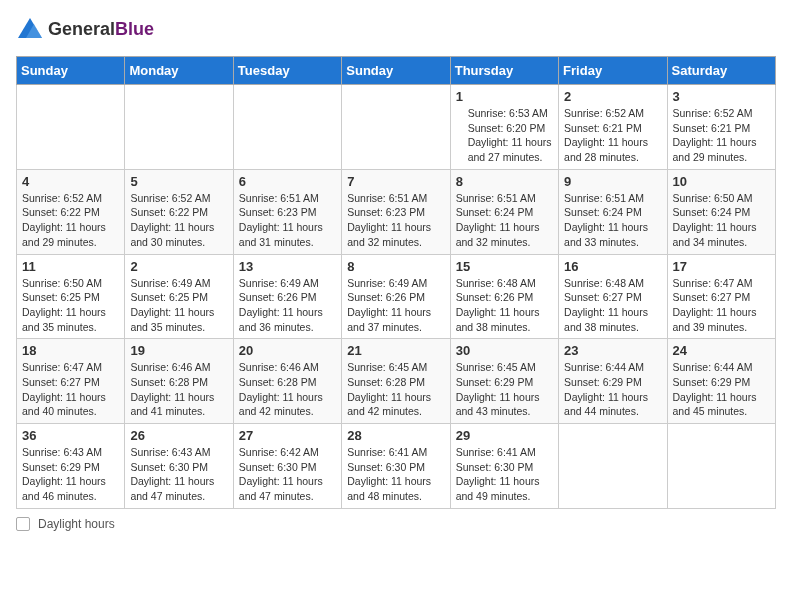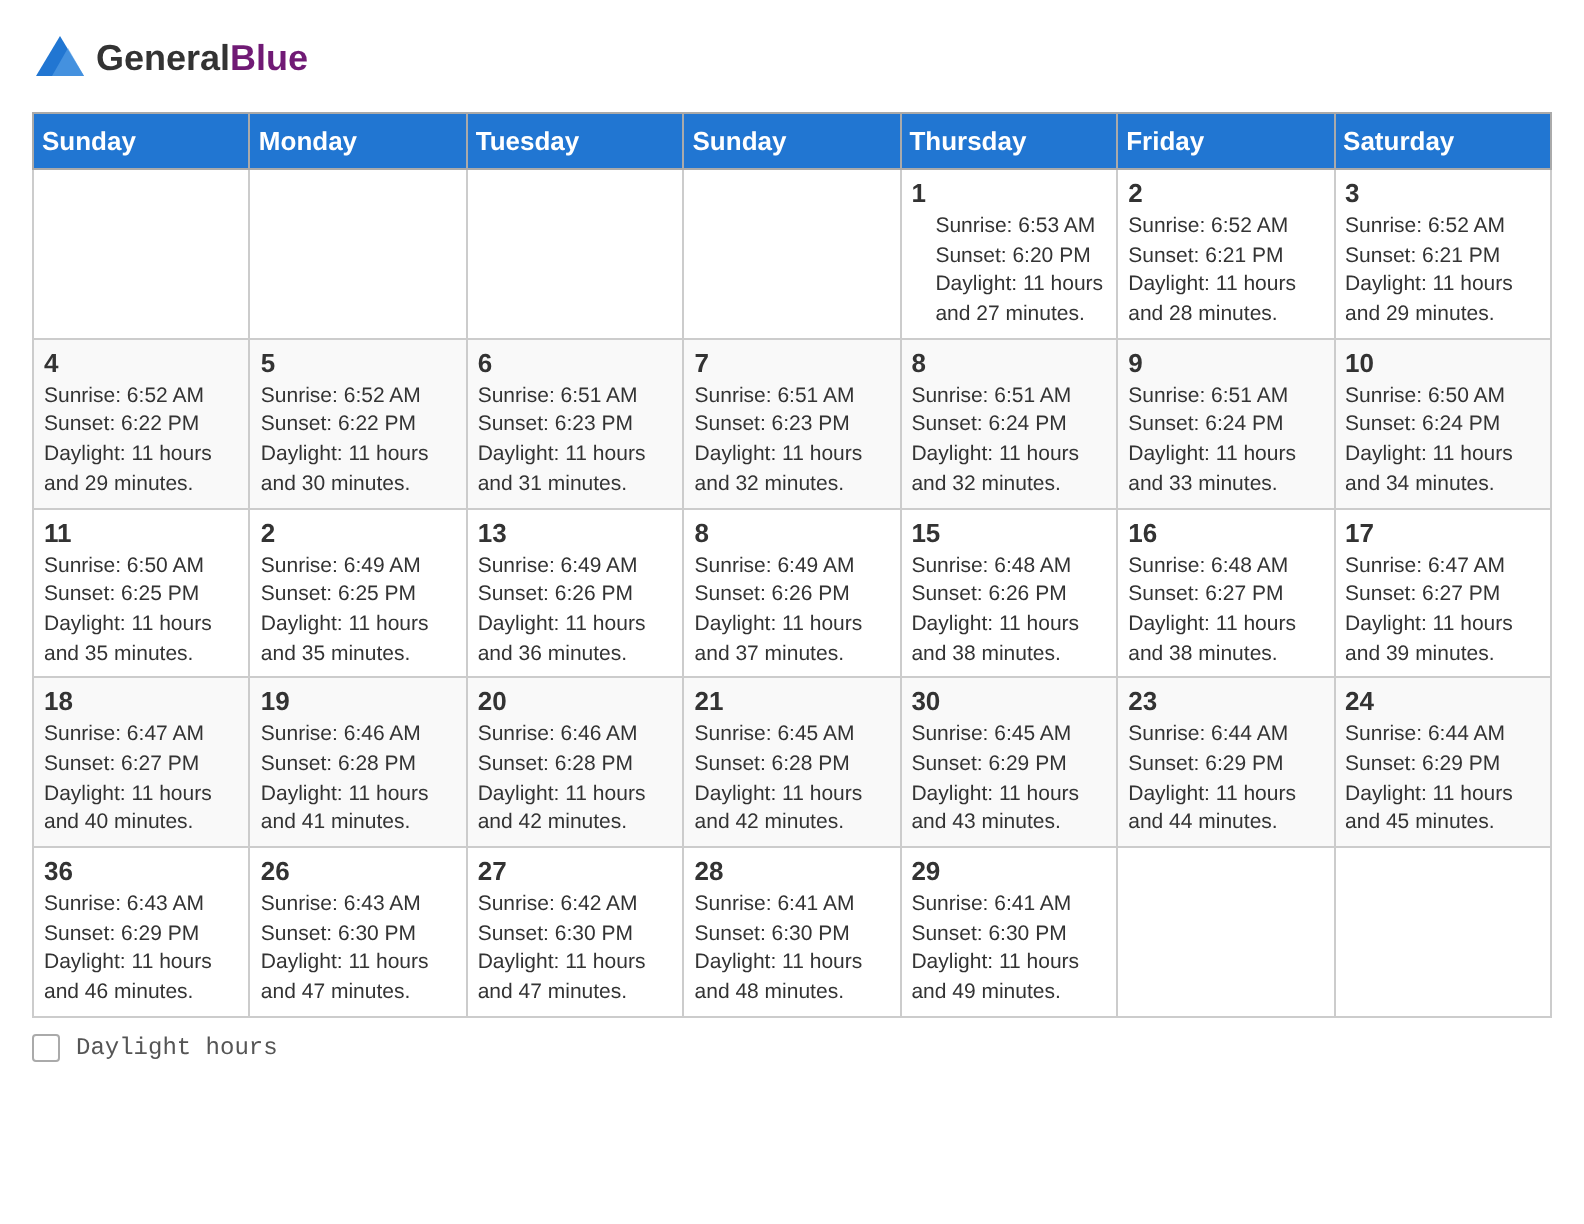--- a/index.html
+++ b/index.html
@@ -88,21 +88,20 @@
       line-height: 1.4;
       color: #333;
     }
     .footer-note {
       margin-top: 8px;
       font-size: 12px;
       color: #555;
       display: flex;
       align-items: flex-end;
       gap: 8px;
-      font-family: Liberation Mono, monospace;
     }
     .footer-icon {
       display: inline-block;
       width: 14px;
       height: 14px;
       background: #fff;
       border: 1px solid #aaa;
       border-radius: 2px;
     }
   </style>

